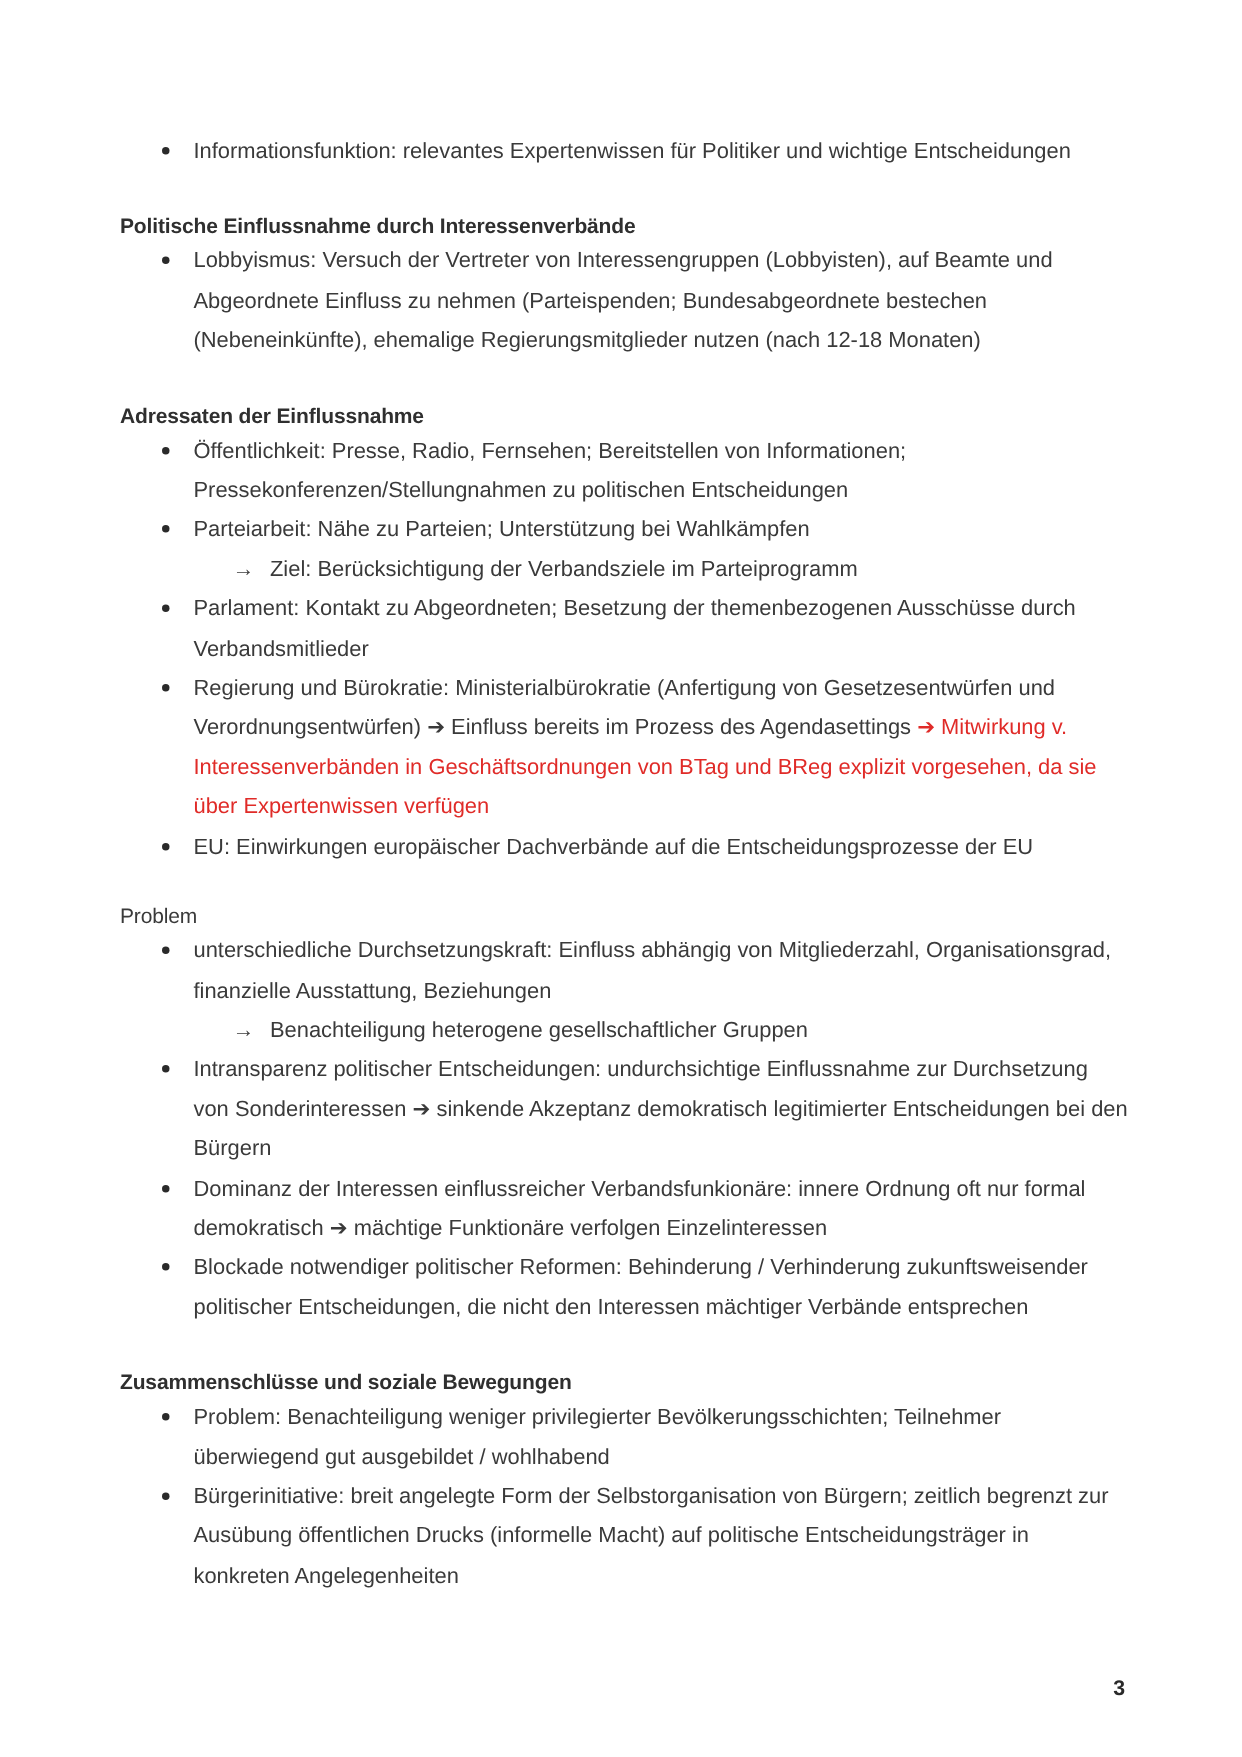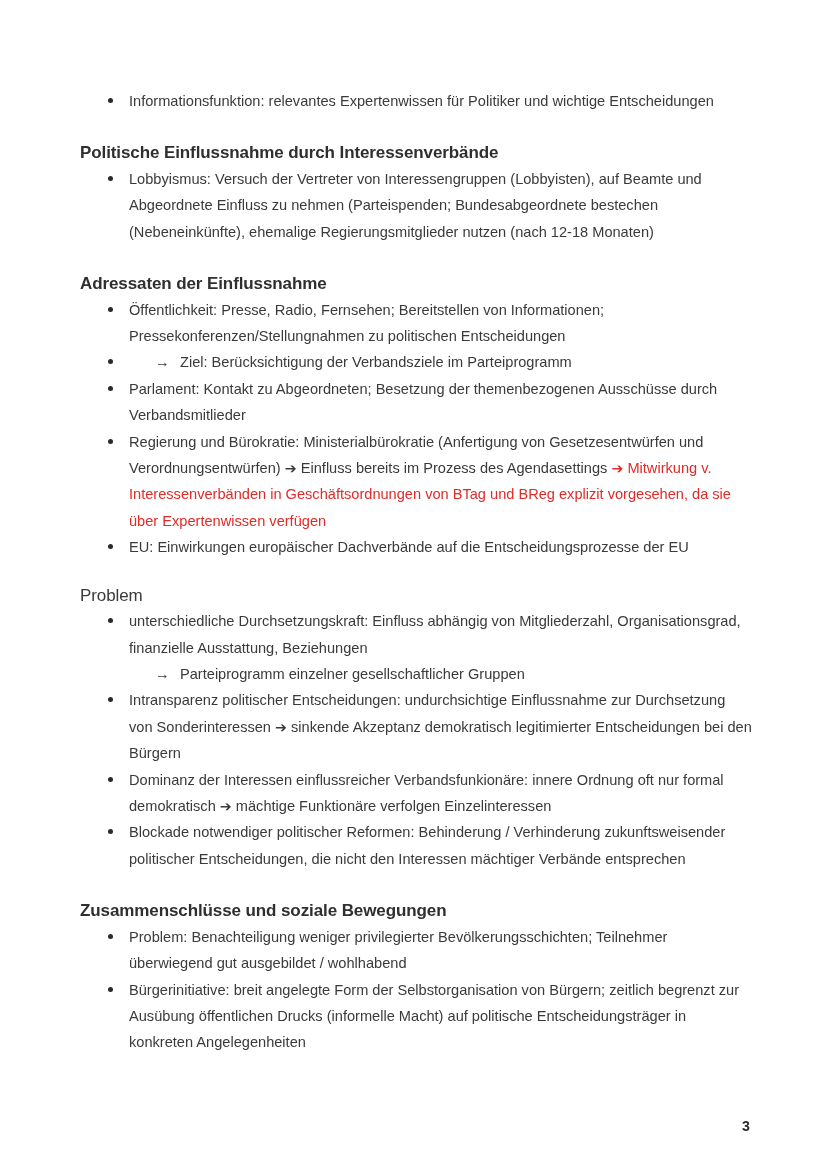--- a/index.html
+++ b/index.html
@@ -28,21 +28,21 @@
 
   .content {
     position: absolute;
     left: 80px;
     top: 76px;
     width: 672px;
   }
 
   
   .heading {
-    font-size: 17px;
+    font-size: 14px;
     font-weight: bold;
     color: #2f2f2f;
     line-height: 1.5;
     margin: 0;
     letter-spacing: -0.1px;
   }
   .heading.plain {
     font-weight: normal;
     color: #3a3a3a;
   }
@@ -146,20 +146,21 @@
       <p class="heading">Adressaten der Einflussnahme</p>
       <ul class="bullets">
 
         <li class="bullet">
           <span class="dot"></span>
           <span>Öffentlichkeit: Presse, Radio, Fernsehen; Bereitstellen von Informationen; Pressekonferenzen/Stellungnahmen zu politischen Entscheidungen</span>
         </li>
 
         <li class="bullet">
           <span class="dot"></span>
+          <span>Parteiarbeit: Nähe zu Parteien; Unterstützung bei Wahlkämpfen</span>
         </li>
 
         <li class="subline">
           <span class="arrow-thin">→</span>
           <span>Ziel: Berücksichtigung der Verbandsziele im Parteiprogramm</span>
         </li>
 
         <li class="bullet">
           <span class="dot"></span>
           <span>Parlament: Kontakt zu Abgeordneten; Besetzung der themenbezogenen Ausschüsse durch Verbandsmitlieder</span>
@@ -184,21 +185,21 @@
       <p class="heading plain">Problem</p>
       <ul class="bullets">
 
         <li class="bullet">
           <span class="dot"></span>
           <span>unterschiedliche Durchsetzungskraft: Einfluss abhängig von Mitgliederzahl, Organisationsgrad, finanzielle Ausstattung, Beziehungen</span>
         </li>
 
         <li class="subline">
           <span class="arrow-thin">→</span>
-          <span>Parteiprogramm einzelner gesellschaftlicher Gruppen</span>
+          <span>Benachteiligung heterogene gesellschaftlicher Gruppen</span>
         </li>
 
         <li class="bullet">
           <span class="dot"></span>
           <span>Intransparenz politischer Entscheidungen: undurchsichtige Einflussnahme zur Durchsetzung von Sonderinteressen</span><span>&nbsp;</span><span class="arrow-bold">➔</span><span>&nbsp;</span><span>sinkende Akzeptanz demokratisch legitimierter Entscheidungen bei den Bürgern</span>
         </li>
 
         <li class="bullet">
           <span class="dot"></span>
           <span>Dominanz der Interessen einflussreicher Verbandsfunkionäre: innere Ordnung oft nur formal demokratisch</span><span>&nbsp;</span><span class="arrow-bold">➔</span><span>&nbsp;</span><span>mächtige Funktionäre verfolgen Einzelinteressen</span>

